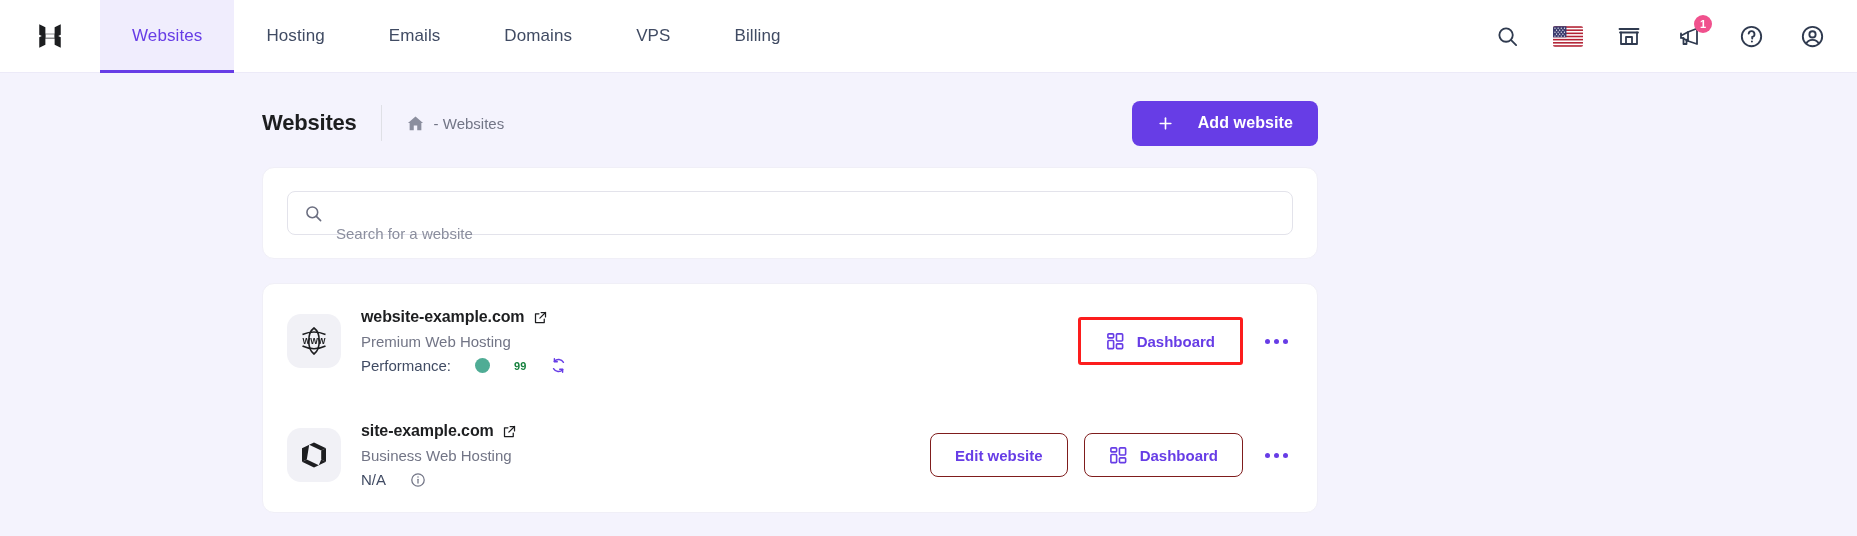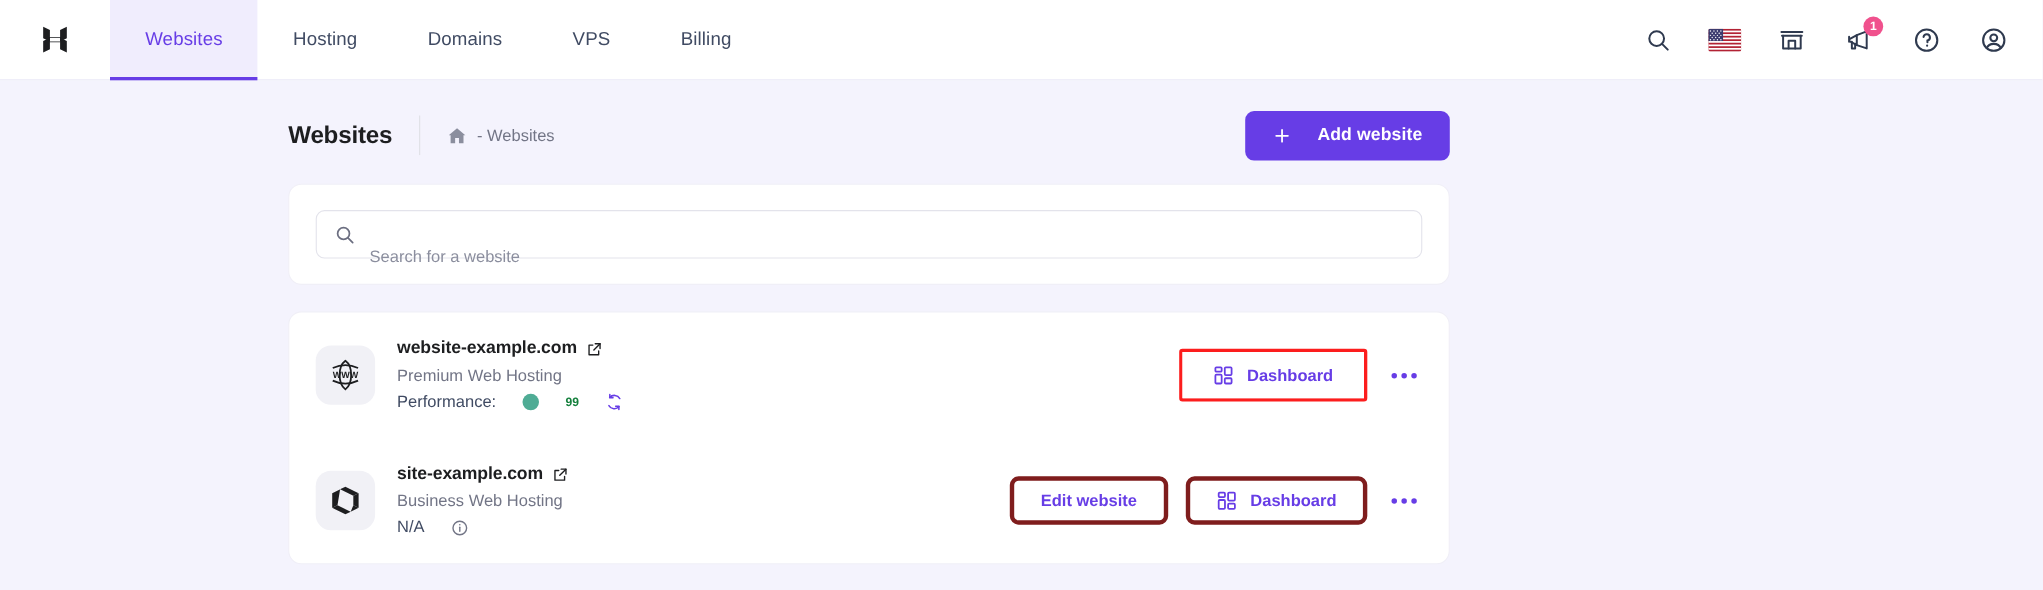--- a/index.html
+++ b/index.html
@@ -268,21 +268,21 @@
 
   .row-actions {
     display: flex;
     align-items: center;
     gap: 16px;
     flex: 0 0 auto;
   }
 
   .btn-ghost {
     background: #ffffff;
-    border: 4px solid #7f1d1d;
+    border: 1px solid #7f1d1d;
     border-radius: 8px;
     height: 44px;
     padding: 0 24px;
     font-size: 15px;
     font-weight: bold;
     font-family: inherit;
     color: #673de6;
     display: flex;
     align-items: center;
     justify-content: center;
@@ -333,20 +333,23 @@
       <path fill="#1d1e20" d="M3.4 13.0 L8.3 10.6 L8.3 13.4 L15.7 13.4 L15.7 10.6 L20.6 13.0 L20.6 21.4 L15.7 19.0 L15.7 13.9 L8.3 13.9 L8.3 19.0 L3.4 21.4 Z"></path>
     </svg>
   </div>
 
   <nav class="nav-list">
     <div class="nav-item active">
         <span>Websites</span>
       </div>
     <div class="nav-item">
         <span>Hosting</span>
+      </div>
+    <div class="nav-item">
+        <span>Emails</span>
       </div>
     <div class="nav-item">
         <span>Domains</span>
       </div>
     <div class="nav-item">
         <span>VPS</span>
       </div>
     <div class="nav-item">
         <span>Billing</span>
       </div>

